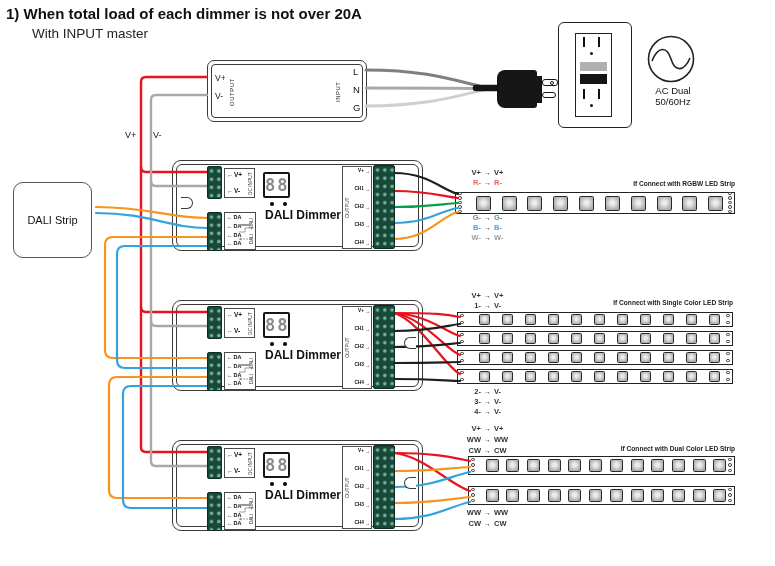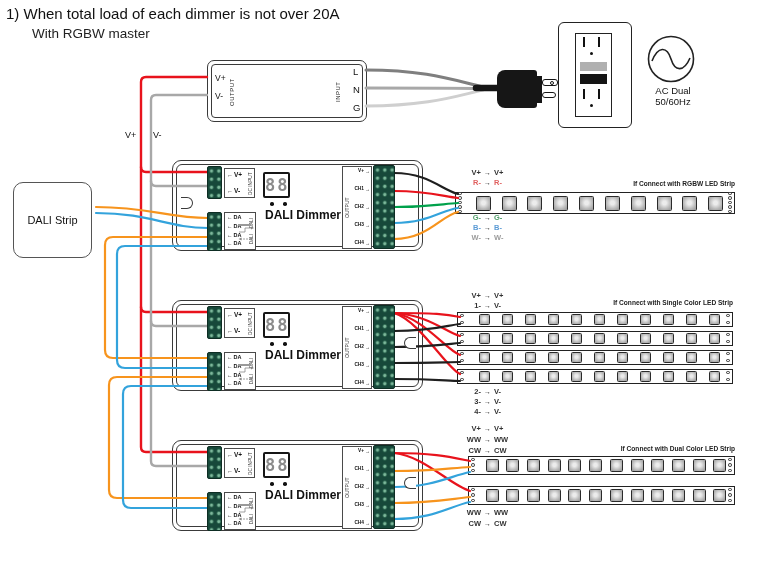--- a/index.html
+++ b/index.html
@@ -1,19 +1,19 @@
 <!DOCTYPE html>
 <html><head>
 <meta charset="utf-8">
 <style>
   * { margin:0; padding:0; box-sizing:border-box; }
   body { background:#fff; font-family:"Liberation Sans", sans-serif; }
   #canvas { position:relative; width:775px; height:566px; background:#fff; overflow:hidden; }
   #wires { position:absolute; left:0; top:0; z-index:5; pointer-events:none; }
-  .title { position:absolute; left:6px; top:5px; font-size:15px; font-weight:normal; color:#111; z-index:12; white-space:nowrap; }
+  .title { position:absolute; left:6px; top:5px; font-size:15px; font-weight:bold; color:#111; z-index:12; white-space:nowrap; }
   .subtitle { position:absolute; left:32px; top:26px; font-size:13.5px; color:#222; z-index:12; }
   .note { position:absolute; left:6px; top:538px; font-size:13.2px; color:#111; z-index:12; white-space:nowrap; }
   .vtext { writing-mode:vertical-rl; transform:rotate(180deg); text-align:center; }
   
   .psu { position:absolute; left:207px; top:60px; width:160px; height:62px; border:1.6px solid #3a3a3a; border-radius:7px; background:#fff; z-index:4; }
   .psu-inner { position:absolute; left:3px; top:3px; right:3px; bottom:3px; border:1px solid #3a3a3a; border-radius:4px; }
   .psu-vp { position:absolute; left:7px; top:12px; font-size:8.5px; color:#111; }
   .psu-vm { position:absolute; left:7px; top:30px; font-size:8.5px; color:#111; }
   .psu-out { position:absolute; left:21px; top:8px; height:46px; font-size:6px; color:#222; letter-spacing:0.5px; }
   .psu-center { position:absolute; left:40px; top:17px; width:80px; text-align:center; font-size:8.5px; font-weight:bold; line-height:1.3; color:#111; }
@@ -97,21 +97,21 @@
       <path d="M394 379 C434 379 448 381 460 381" stroke="#1f1f1f" stroke-width="2.2" fill="none" stroke-linecap="round" stroke-linejoin="round"></path>
       <path d="M394 453 C434 453 450 457 470 461" stroke="#e8131c" stroke-width="2.2" fill="none" stroke-linecap="round" stroke-linejoin="round"></path>
       <path d="M394 453 C424 456 450 485 470 491" stroke="#e8131c" stroke-width="2.2" fill="none" stroke-linecap="round" stroke-linejoin="round"></path>
       <path d="M394 471 C434 471 450 468 470 467" stroke="#f7941d" stroke-width="2.2" fill="none" stroke-linecap="round" stroke-linejoin="round"></path>
       <path d="M394 487 C434 487 450 476 470 472" stroke="#33a3dc" stroke-width="2.2" fill="none" stroke-linecap="round" stroke-linejoin="round"></path>
       <path d="M394 503 C434 503 450 499 470 497" stroke="#f7941d" stroke-width="2.2" fill="none" stroke-linecap="round" stroke-linejoin="round"></path>
       <path d="M394 519 C434 519 450 506 470 502" stroke="#33a3dc" stroke-width="2.2" fill="none" stroke-linecap="round" stroke-linejoin="round"></path>
     </svg>
 
   <div class="title">1) When total load of each dimmer is not over 20A</div>
-  <div class="subtitle">With RGBW master</div>
+  <div class="subtitle">With INPUT master</div>
 
   <div class="psu">
     <div class="psu-inner"></div>
     <span class="psu-vp">V+</span>
     <span class="psu-vm">V-</span>
     <span class="psu-out vtext">OUTPUT</span>
     <span class="psu-in vtext">INPUT</span>
     <span class="psu-l">L</span>
     <span class="psu-n">N</span>
     <span class="psu-g">G</span>

